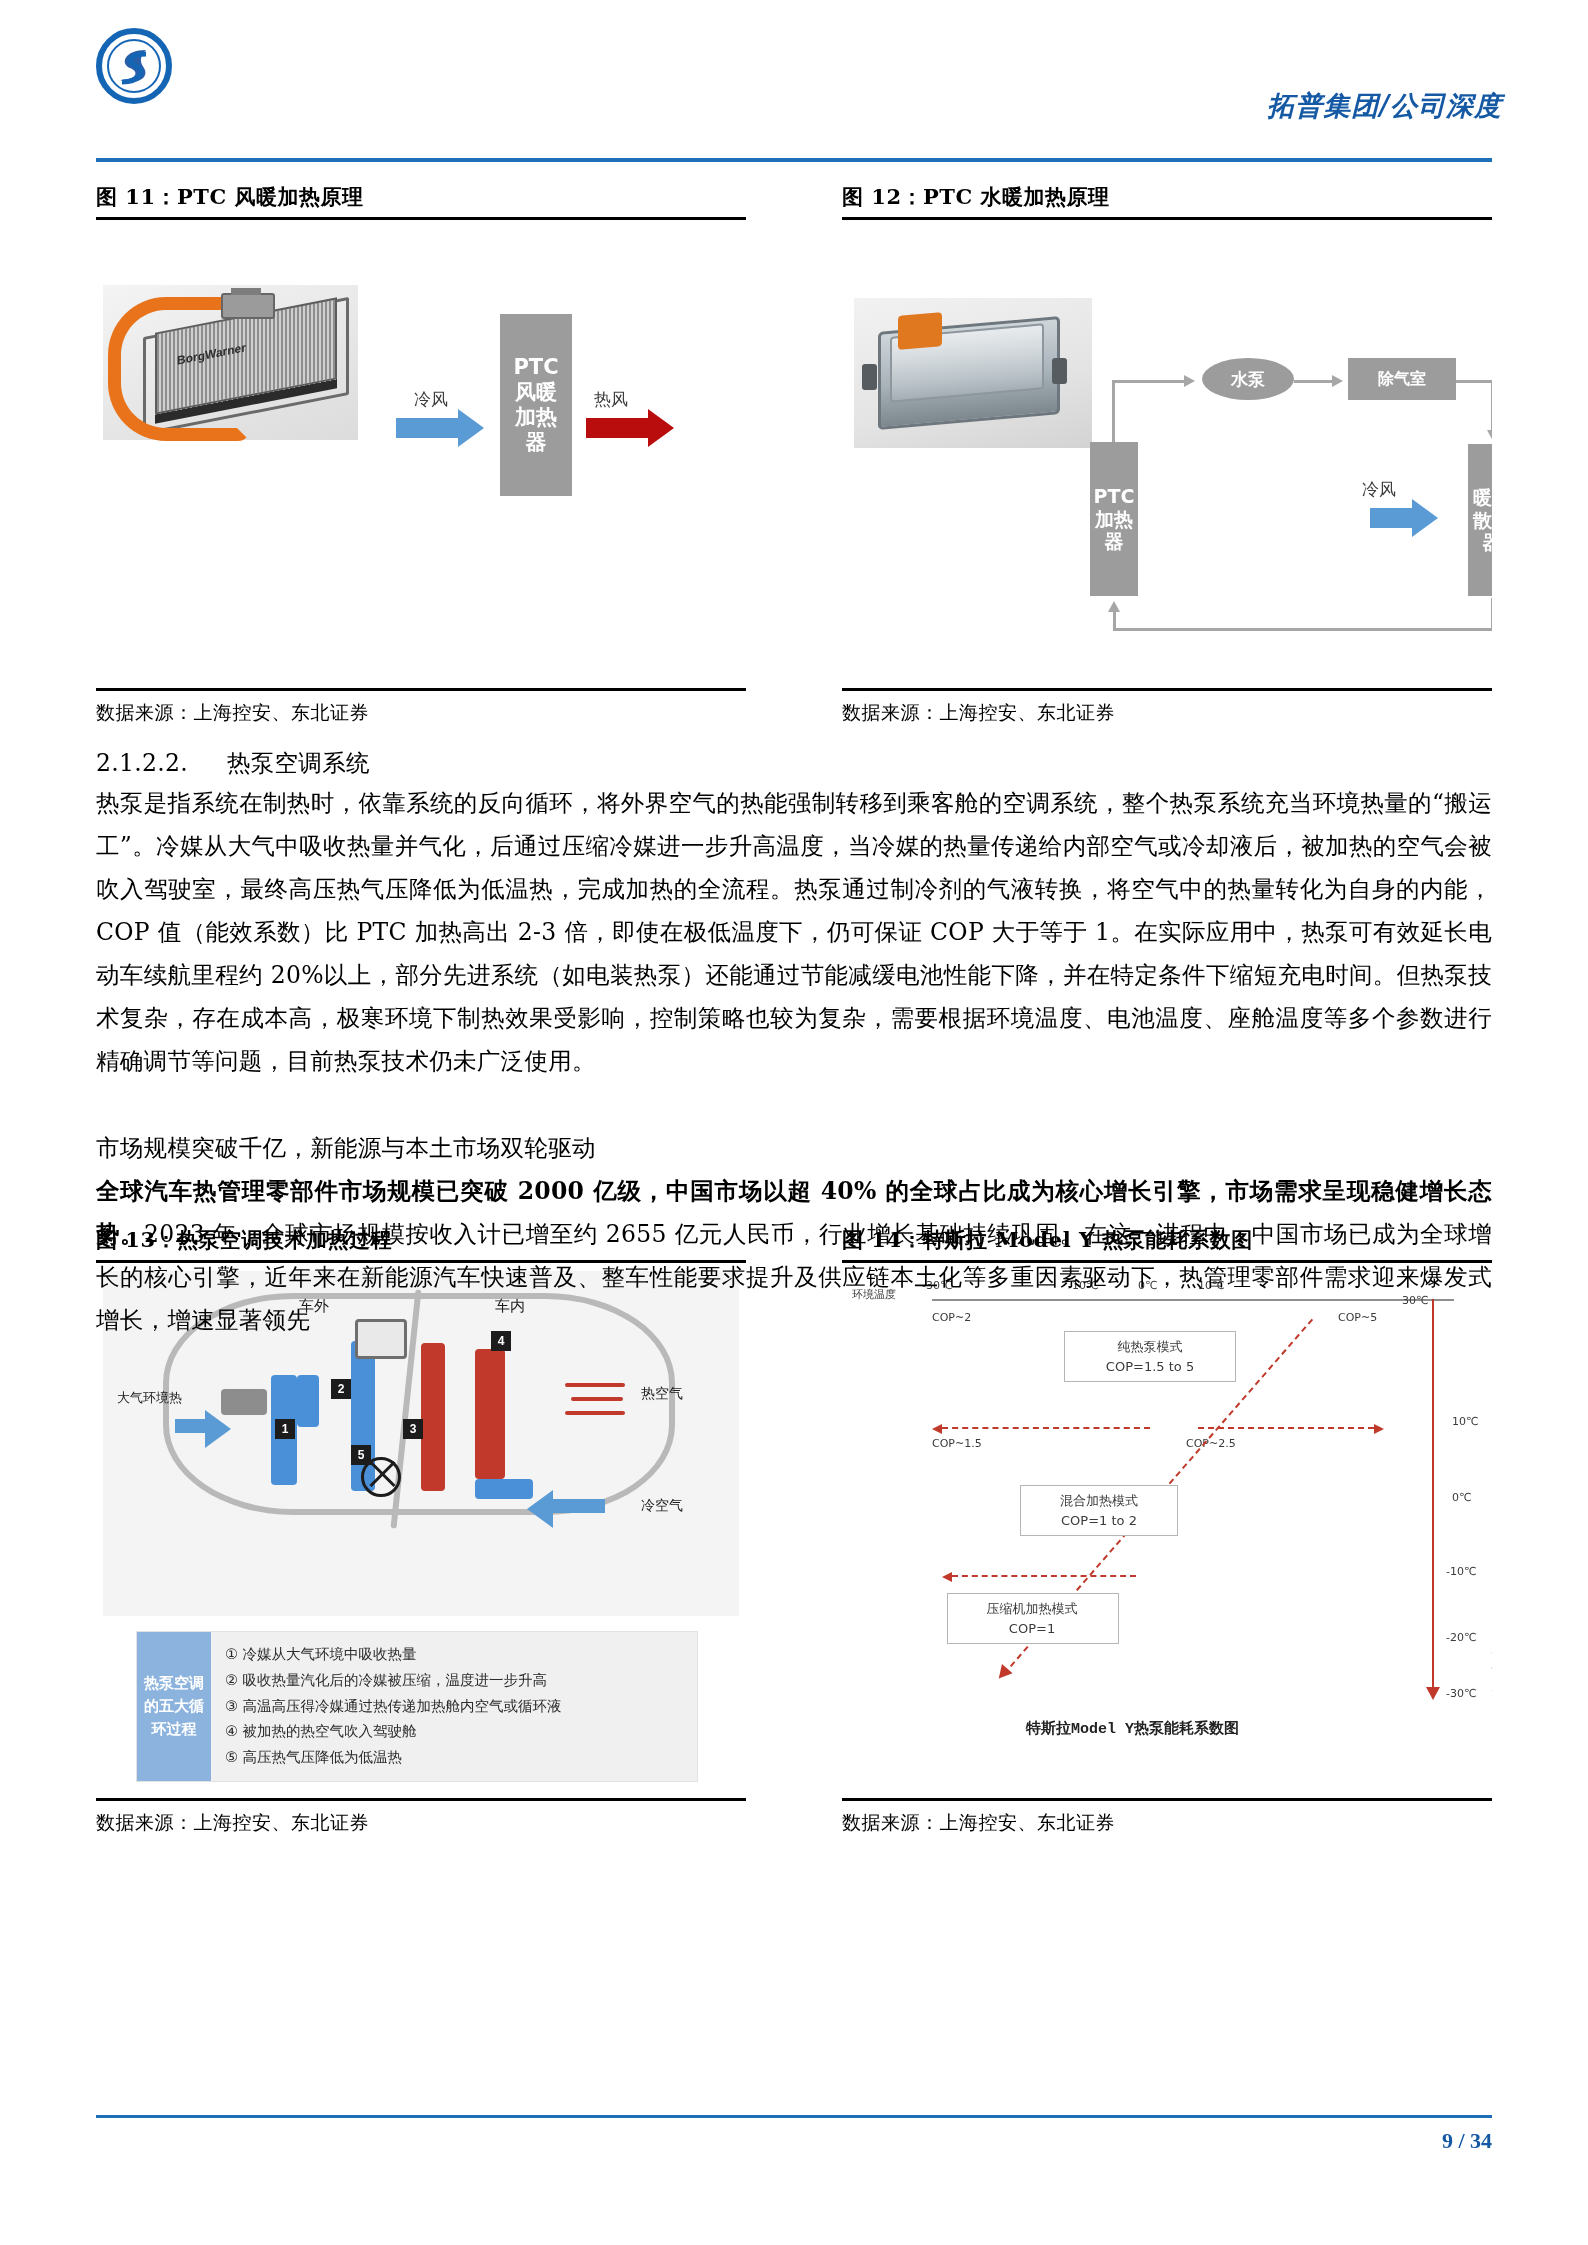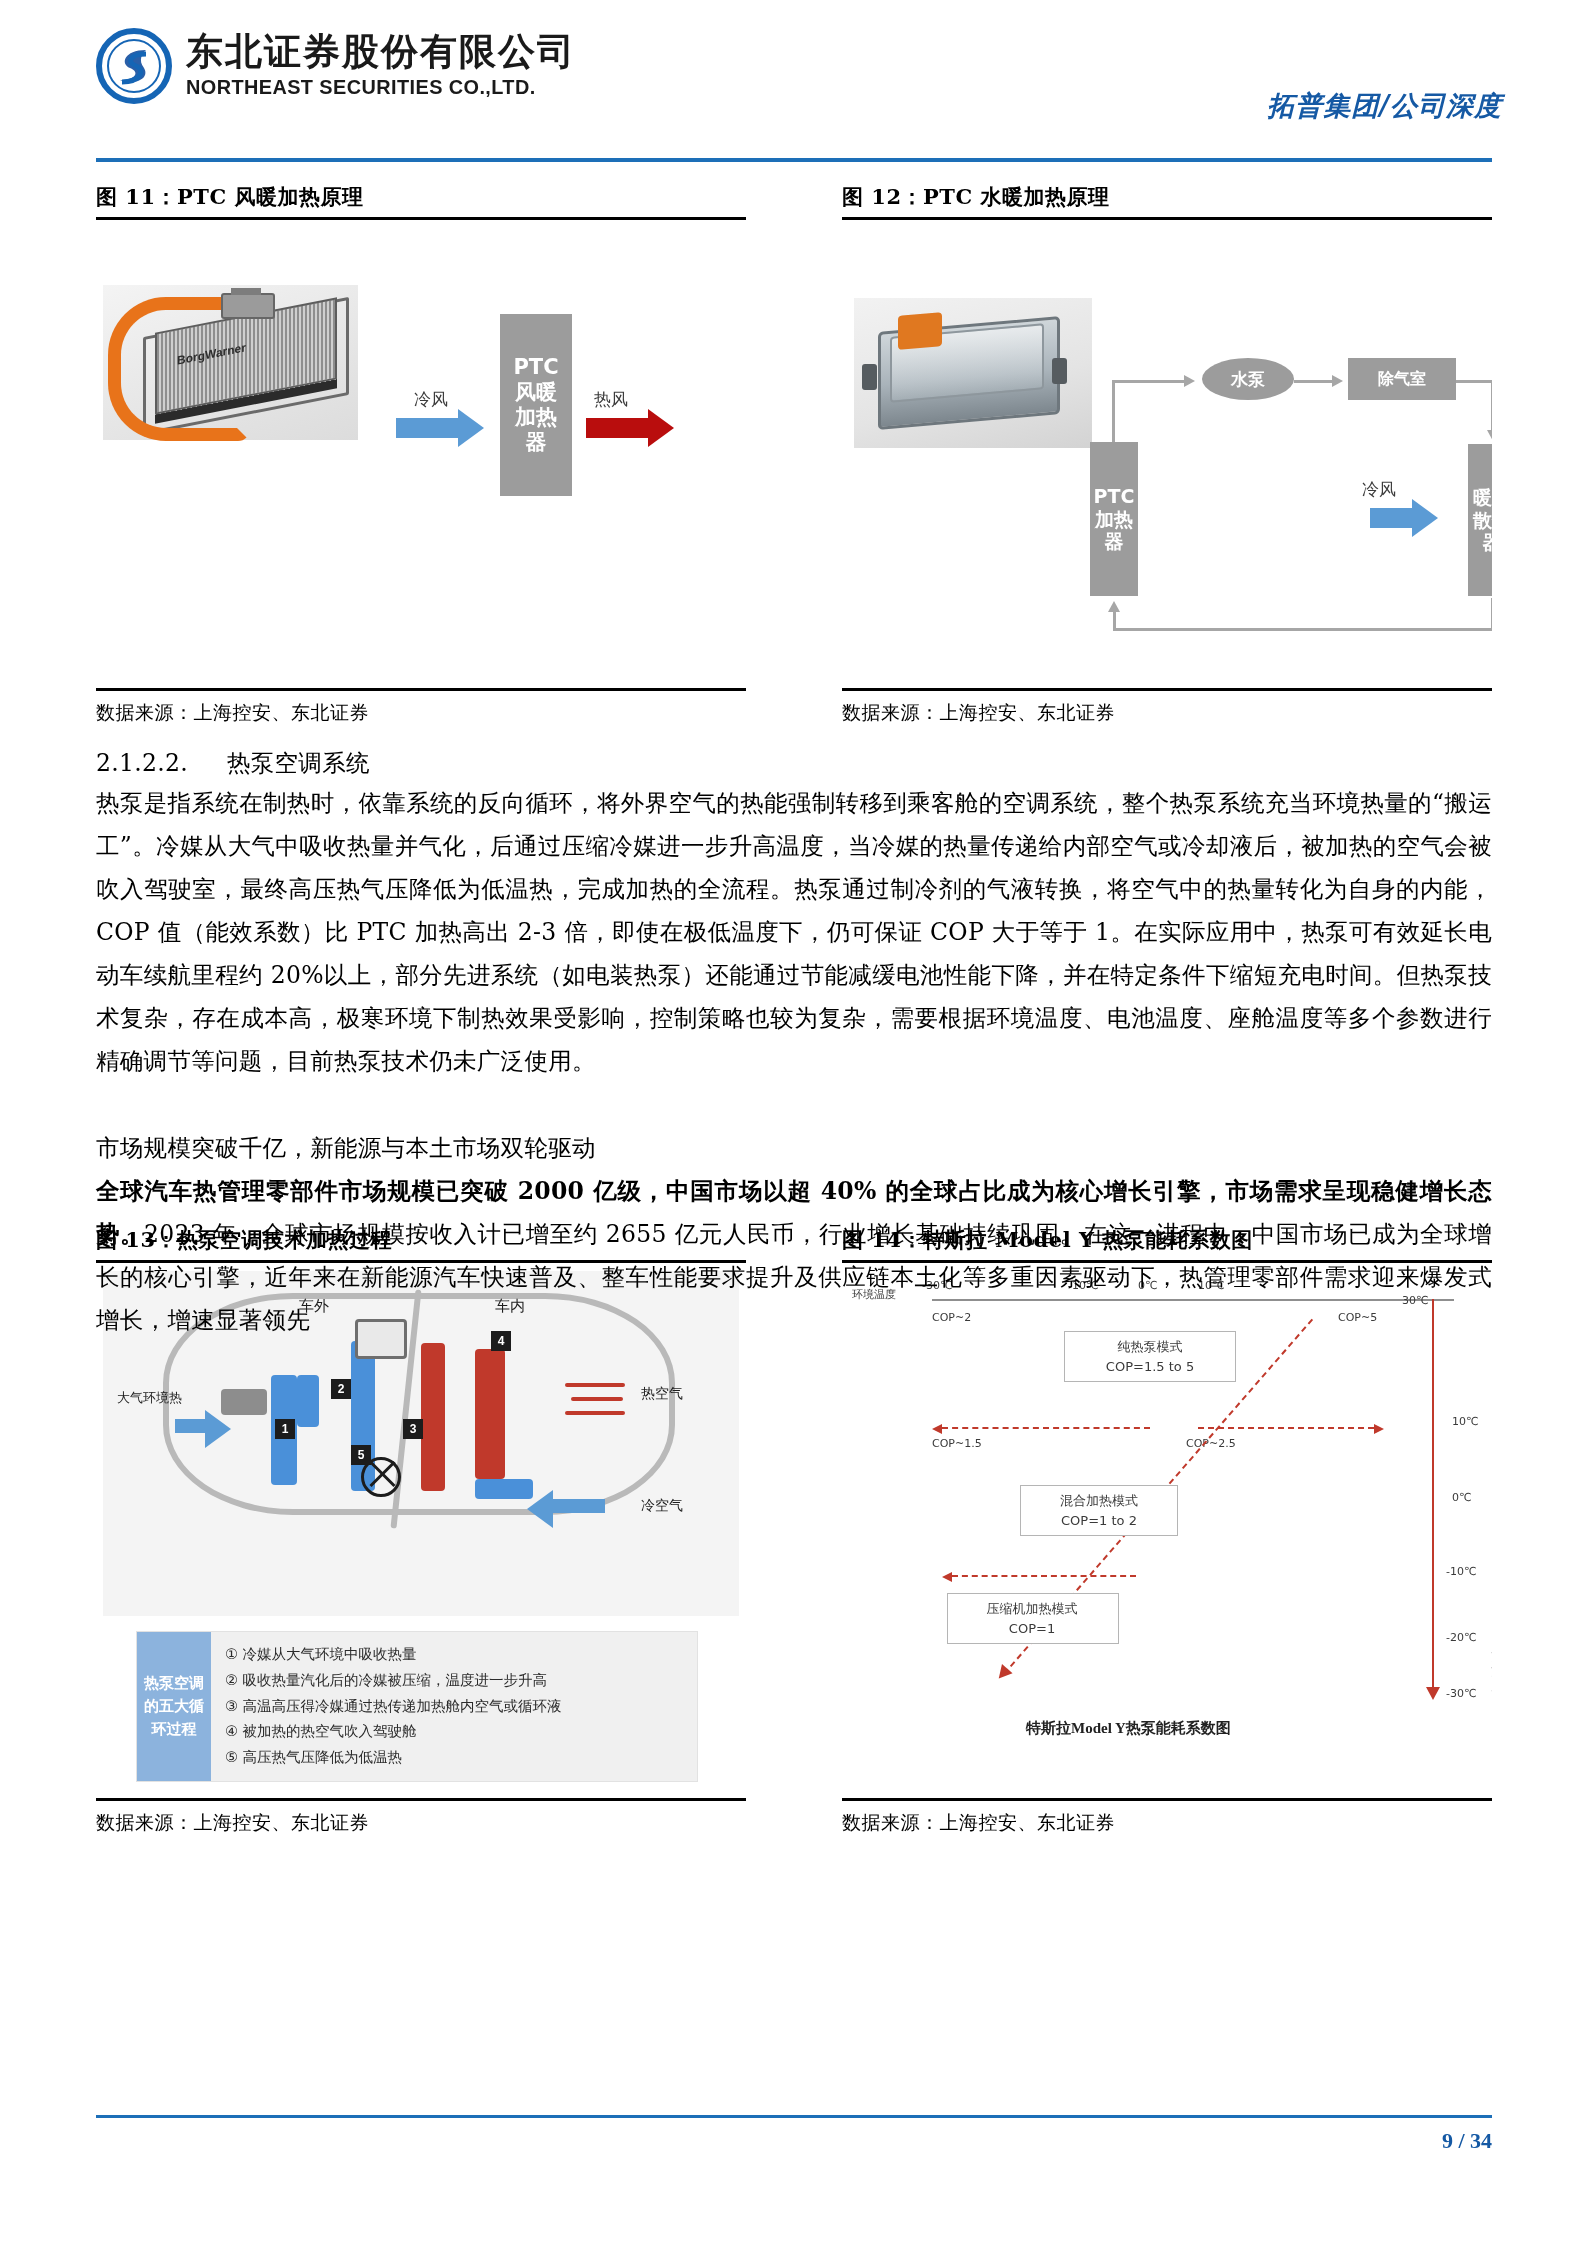--- a/index.html
+++ b/index.html
@@ -221,21 +221,21 @@
   }
   .ch-arrow-r:after{
     content:"";position:absolute;right:-10px;top:-5px;
     border-top:5px solid transparent;border-bottom:5px solid transparent;
     border-left:10px solid #c0392b;
   }
   .diag-line{
     position:absolute;height:0;border-top:2px dashed #c0392b;transform-origin:left center;
   }
   .ch-caption{
-    position:absolute;font-family:Liberation Serif, serif;
+    position:absolute;font-family:Liberation Mono, monospace;
     font-weight:bold;font-size:15px;color:#222;white-space:nowrap;
   }
   .vert-txt{
     position:absolute;font-family:"DejaVu Sans","Liberation Sans",sans-serif;
     font-size:13.5px;color:#3a3a3a;width:16px;line-height:1.12;text-align:center;
   }
 
   
   .body-text{
     position:absolute;left:96px;width:1396px;
@@ -266,24 +266,20 @@
 
   <div class="header">
     <div class="logo-wrap">
       <div class="logo-mark">
         <svg width="76" height="76" viewBox="0 0 76 76">
           <circle cx="38" cy="38" r="35" fill="none" stroke="#1565b5" stroke-width="6"></circle>
           <circle cx="38" cy="38" r="26" fill="none" stroke="#1565b5" stroke-width="2"></circle>
           <path d="M50 22 C28 22 24 36 34 40 C44 44 40 52 24 52 C40 58 54 50 48 40 C42 32 46 26 50 22 Z" fill="#2a5fa8"></path>
           <path d="M26 54 C44 54 50 42 40 38 C30 34 34 26 50 26" fill="none" stroke="#1565b5" stroke-width="5"></path>
         </svg>
-      </div>
-      <div class="logo-text">
-        <div class="logo-cn">东北证券股份有限公司</div>
-        <div class="logo-en">NORTHEAST SECURITIES CO.,LTD.</div>
       </div>
     </div>
     <div class="header-right">拓普集团/公司深度</div>
     <div class="header-rule"></div>
   </div>
 
   <div class="fig-box" id="fig11">
     <div class="fig-title">图 11：PTC 风暖加热原理</div>
     <div class="fig-rule"></div>
     <div class="fig-body">

